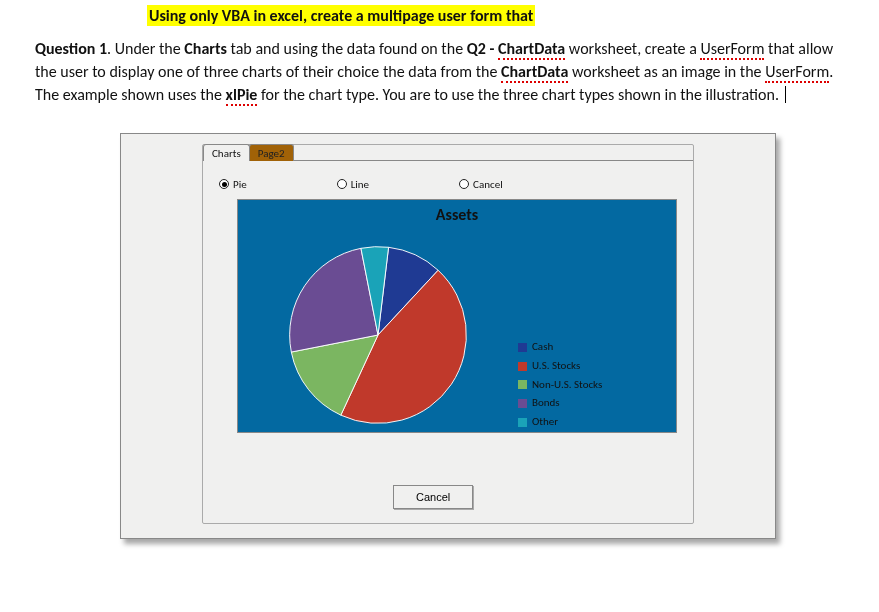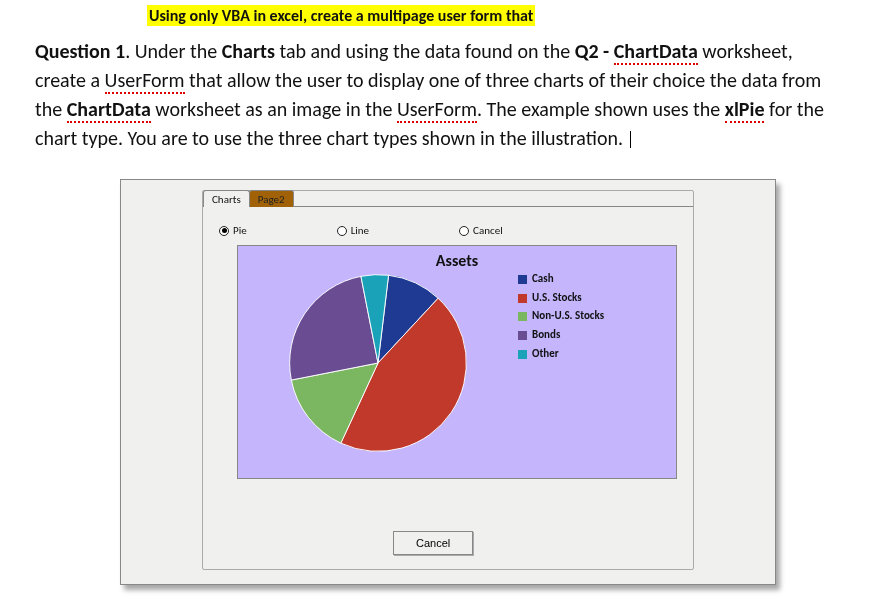--- a/index.html
+++ b/index.html
@@ -13,21 +13,21 @@
     height: 612px;
   }
   .page { padding: 6px 35px 10px 35px; }
   .highlight {
     background: #ffff00;
     font-weight: bold;
     font-size: 16px;
     padding: 1px 2px;
   }
   .hl-wrap { margin-left: 112px; }
-  .qtext { margin-top: 12px; font-size: 20px; line-height: 1.45; }
+  .qtext { margin-top: 12px; font-size: 16px; line-height: 1.45; }
   .bold { font-weight: bold; }
   .redwavy { border-bottom: 2px dotted #d00; }
   .cursor {
     display:inline-block; width:1px; height:17px;
     background:#000; vertical-align:-3px; margin-left:2px;
   }
 
   
   .uf-outer {
     margin: 26px 0 0 85px;
@@ -69,30 +69,30 @@
     width:10px; height:10px; border:1px solid #222; border-radius:50%;
     display:inline-flex; align-items:center; justify-content:center;
     background:#fff;
   }
   .rbul.sel::after { content:""; width:5px; height:5px; background:#000; border-radius:50%; }
 
   .chartbox {
     margin: 0 0 0 24px;
     width: 440px; height: 234px;
     border: 1px solid #888;
-    background: #c4b5fd;
+    background: #0369a1;
     display:flex;
     flex-direction:column;
   }
   .chartbox h3 {
     margin: 5px 0 0 0; text-align:center;
     font-size:16px; font-weight:bold;
   }
   .chartbody {
-    display:flex; flex:1; align-items:flex-start;font-weight:bold;
+    display:flex; flex:1; align-items:flex-end;
   }
   .piewrap {
     flex: 0 0 280px; text-align:center;
   }
   svg.pie { width: 186px; height: 186px; }
   .legend { font-size: 11px; line-height: 1.7; }
   .legrow { display:flex; align-items:center; gap:5px; }
   .sw { width:9px; height:9px; display:inline-block; }
 
   .btns { margin: 16px 0 0 180px; }

